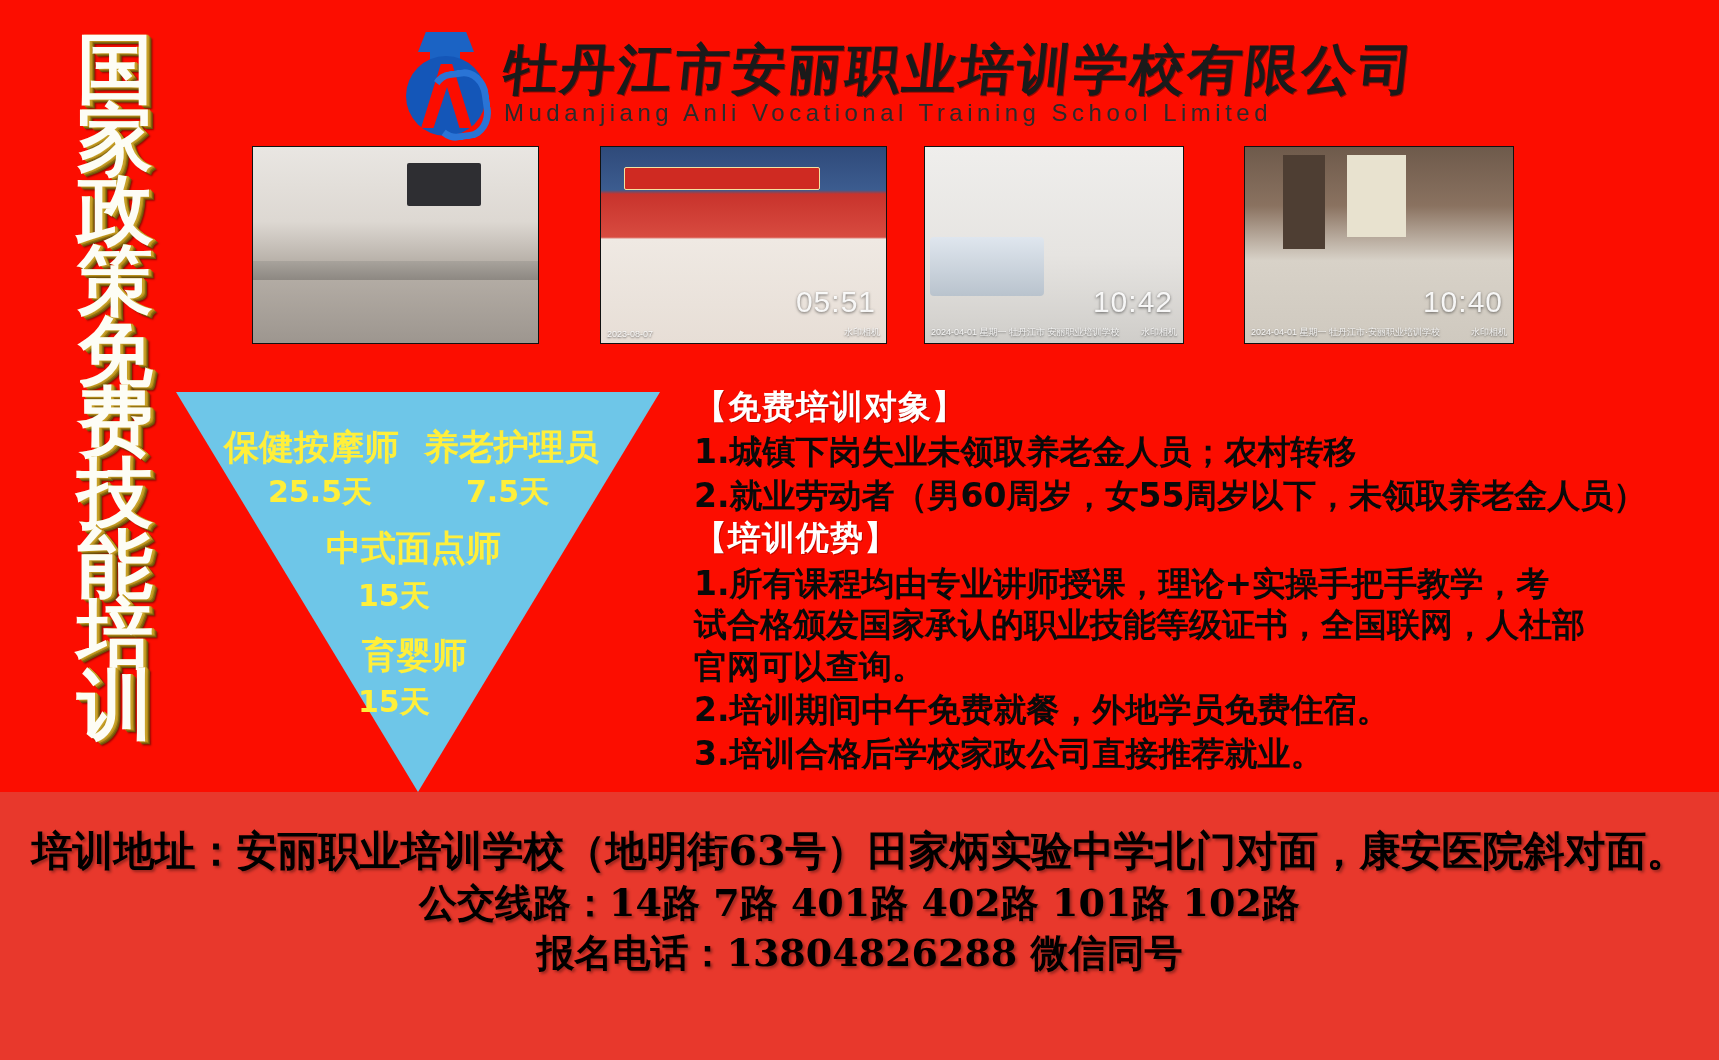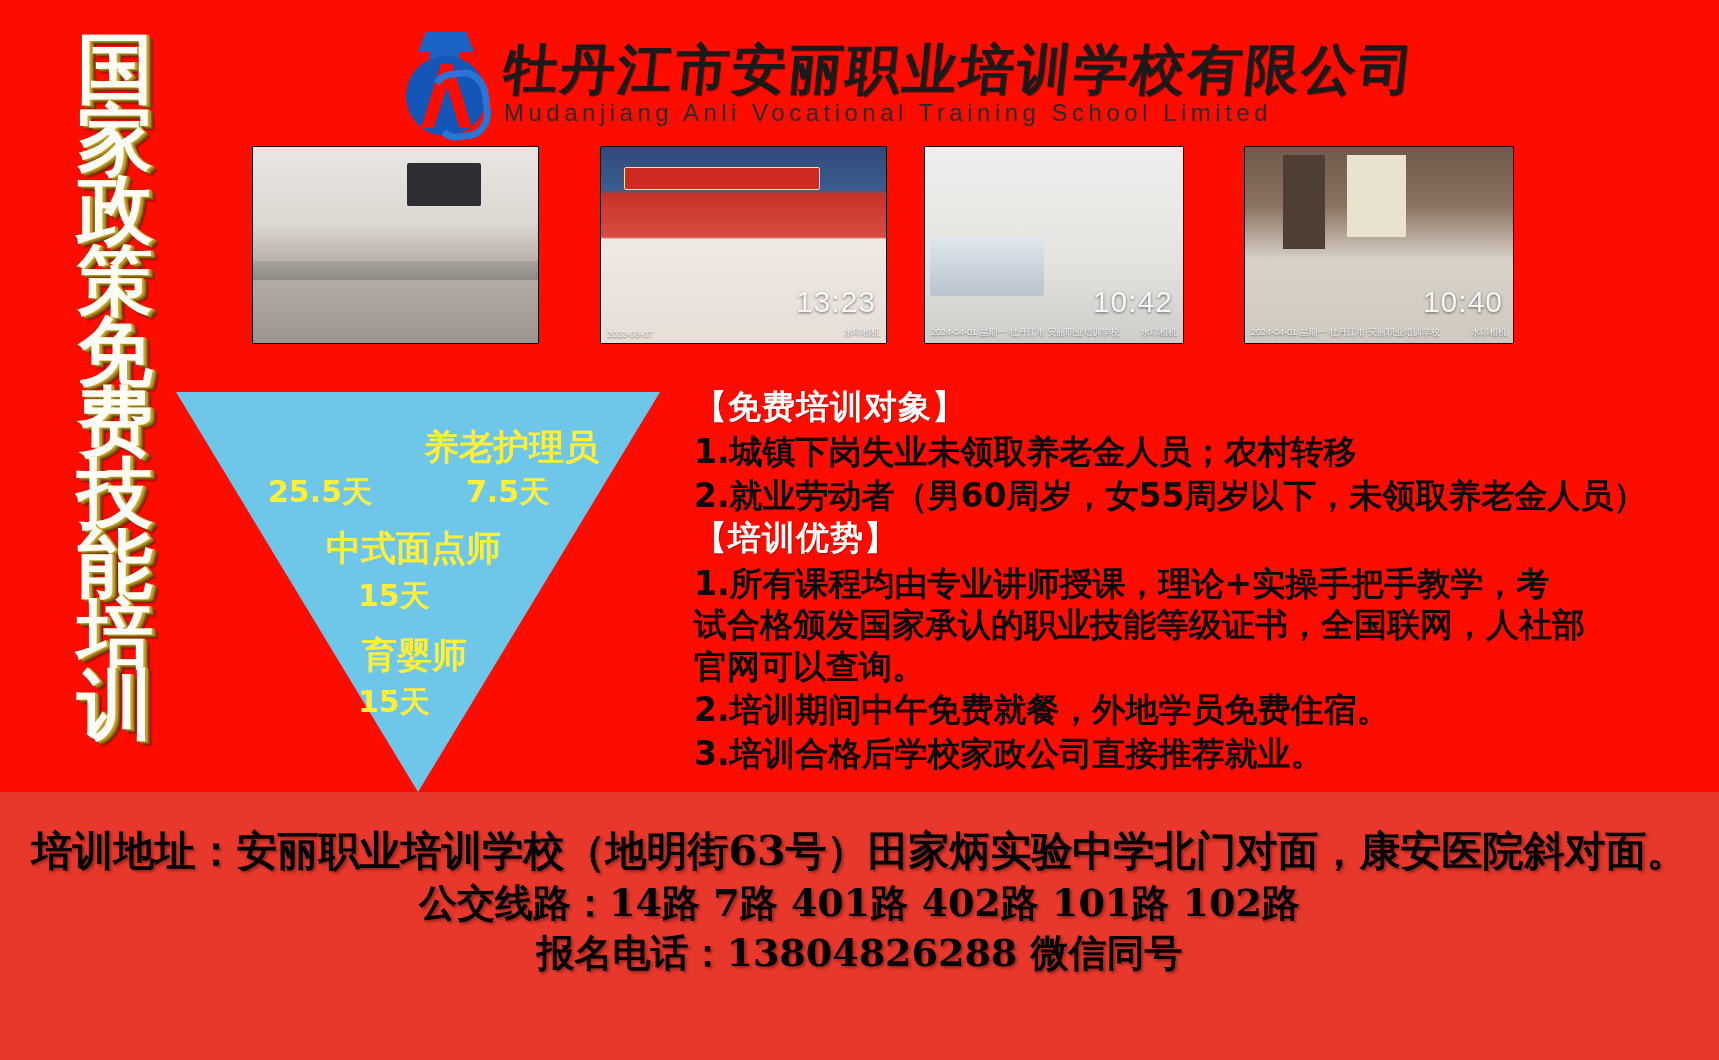--- a/index.html
+++ b/index.html
@@ -206,21 +206,21 @@
 
     <div class="photo p1">
       <div class="ph-inner scene1"></div>
 
       <div class="wmark-left"></div>
       <div class="wmark"></div>
     </div>
 
     <div class="photo p2">
       <div class="ph-inner scene2"></div>
-      <div class="stamp">13:23</div>
+      <div class="stamp">05:51</div>
       <div class="wmark-left">2023-08-07</div>
       <div class="wmark">水印相机</div>
     </div>
 
     <div class="photo p3">
       <div class="ph-inner scene3"></div>
       <div class="stamp">10:42</div>
       <div class="wmark-left">2024-04-01 星期一  牡丹江市 安丽职业培训学校</div>
       <div class="wmark">水印相机</div>
     </div>
@@ -229,20 +229,21 @@
       <div class="ph-inner scene4"></div>
       <div class="stamp">10:40</div>
       <div class="wmark-left">2024-04-01 星期一   牡丹江市·安丽职业培训学校</div>
       <div class="wmark">水印相机</div>
     </div>
   </div>
 
   <div class="tri-wrap">
     <div class="tri"></div>
     <div class="tri-txt">
+      <div class="tl t-name r1a">保健按摩师</div>
       <div class="tl t-name r1b">养老护理员</div>
       <div class="tl t-days r1ad">25.5天</div>
       <div class="tl t-days r1bd">7.5天</div>
       <div class="tl t-name r2">中式面点师</div>
       <div class="tl t-days r2d">15天</div>
       <div class="tl t-name r3">育婴师</div>
       <div class="tl t-days r3d">15天</div>
     </div>
   </div>
 

